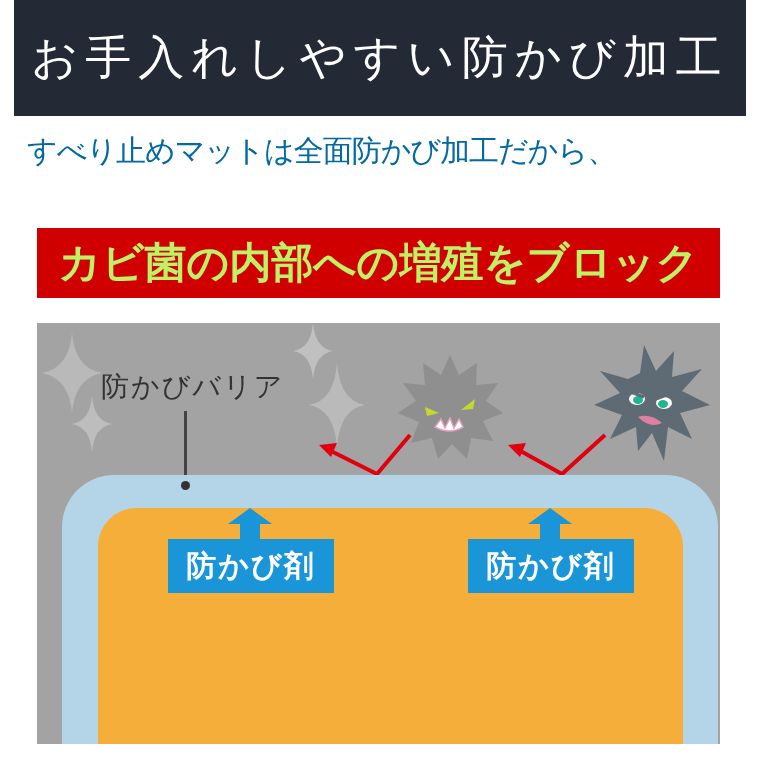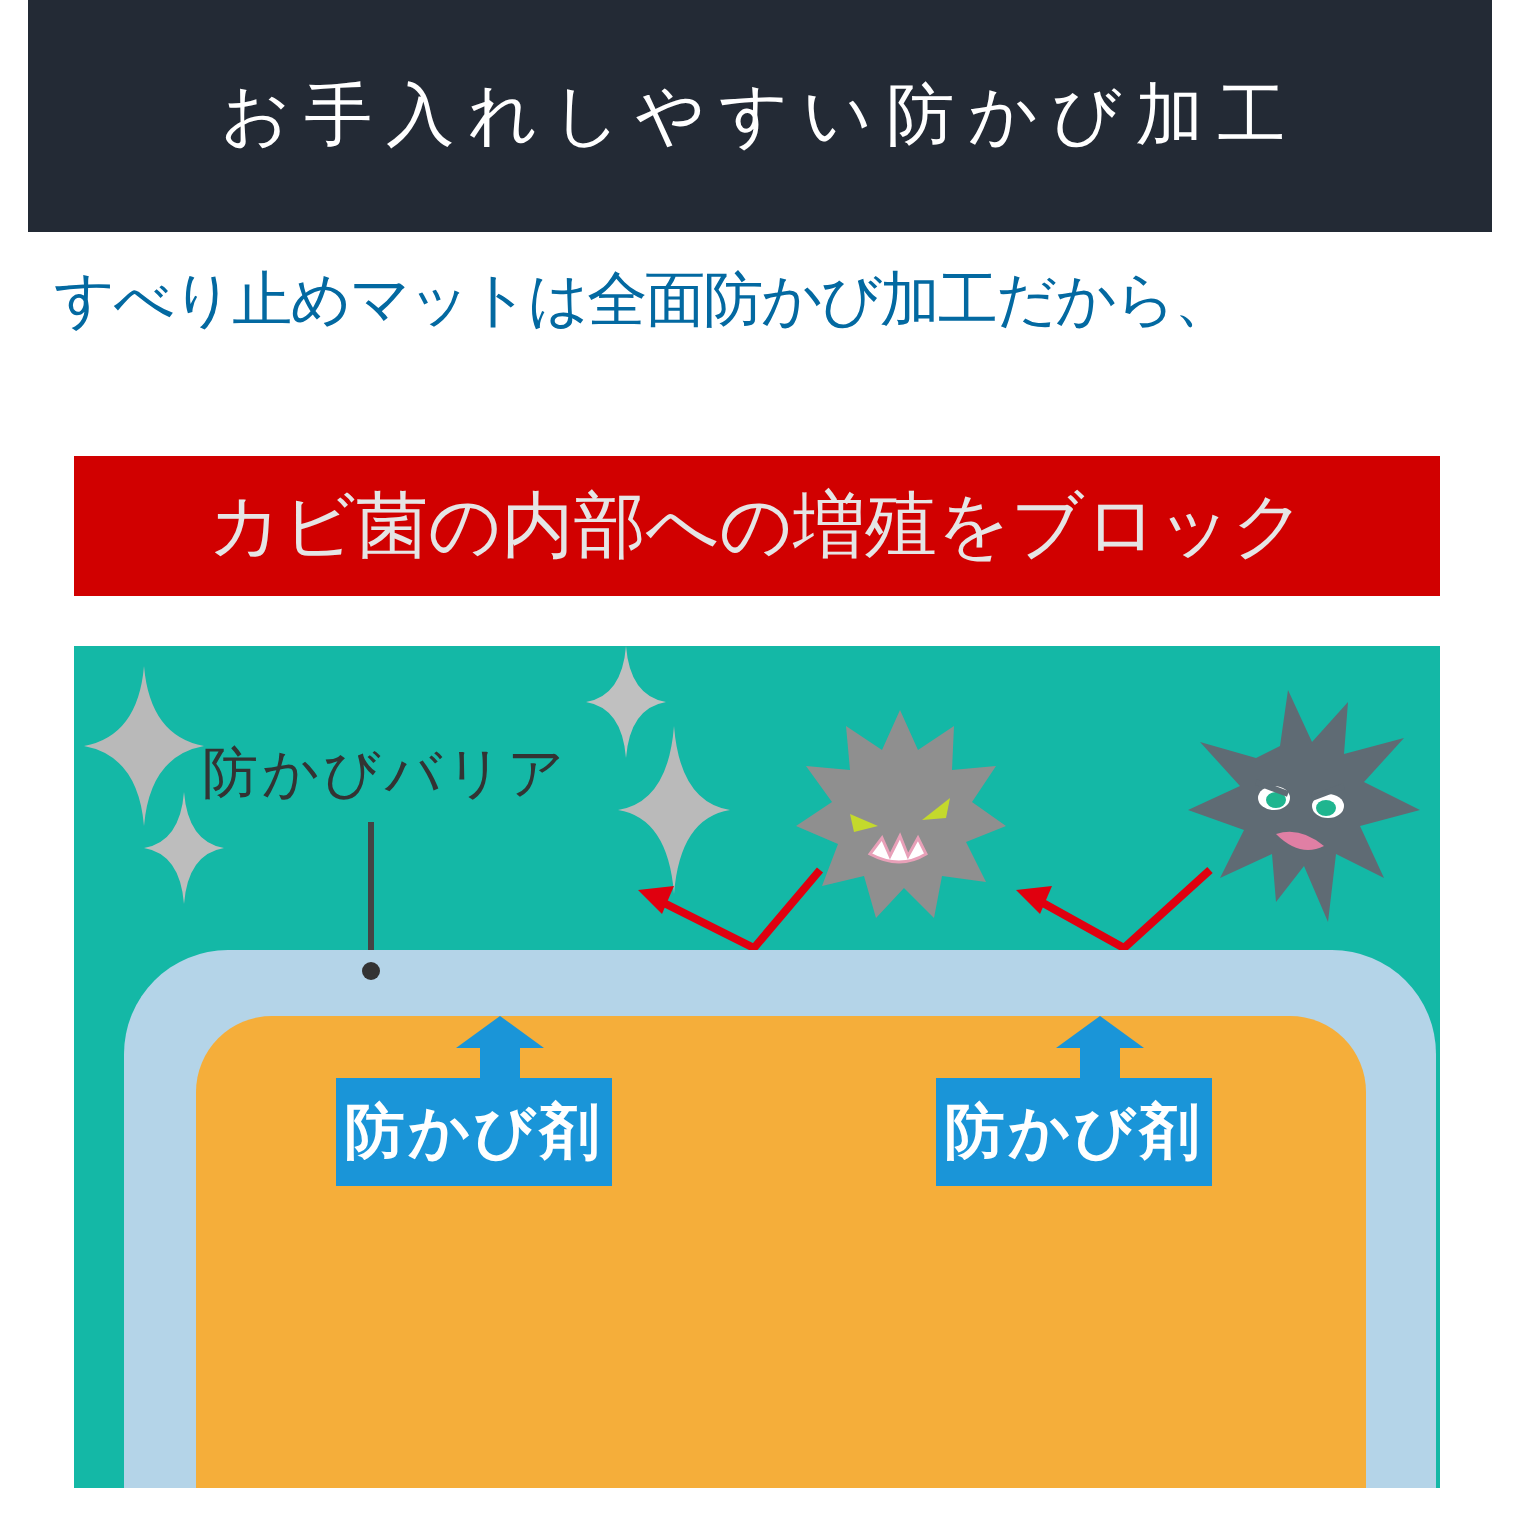--- a/index.html
+++ b/index.html
@@ -1,26 +1,26 @@
 <!DOCTYPE html>
 <html><head>
 <meta charset="utf-8">
 <style>
   html,body{margin:0;padding:0;background:#ffffff;}
   body{width:760px;height:760px;position:relative;overflow:hidden;font-family:"DejaVu Sans","Liberation Sans",sans-serif;}
   .header{position:absolute;left:14px;top:0;width:732px;height:116px;background:#232a35;display:flex;align-items:center;justify-content:center;}
-  .header-title{color:#ffffff;font-family:"DejaVu Serif","Liberation Serif",serif;font-size:34px;letter-spacing:7px;font-weight:normal;}
+  .header-title{color:#ffffff;font-family:"DejaVu Serif","Liberation Serif",serif;font-size:46px;letter-spacing:7px;font-weight:normal;}
   .subtitle{position:absolute;left:27px;top:133px;width:700px;font-size:30px;line-height:36px;color:#0369a1;letter-spacing:-1px;}
   .subtitle div{white-space:nowrap;}
   .banner{position:absolute;left:37px;top:228px;width:683px;height:70px;background:#d10000;display:flex;align-items:center;justify-content:center;}
-  .banner-text{color:#e5e5e5;font-size:36px;font-weight:normal;letter-spacing:0px;}
-  .panel{position:absolute;left:37px;top:323px;width:683px;height:421px;background:#14b8a6;overflow:hidden;}
+  .banner-text{color:#bef264;font-size:42px;font-weight:bold;letter-spacing:0px;}
+  .panel{position:absolute;left:37px;top:323px;width:683px;height:421px;background:#a3a3a3;overflow:hidden;}
   .barrier{position:absolute;left:25px;top:152px;width:656px;height:320px;background:#b4d4e8;border-radius:52px 52px 0 0;}
   .core{position:absolute;left:61px;top:185px;width:585px;height:260px;background:#f5ae3a;border-radius:38px 38px 0 0;}
-  .agent{position:absolute;top:216px;width:138px;height:54px;background:#1a95d8;display:flex;align-items:center;justify-content:center;}
+  .agent{position:absolute;top:216px;width:166px;height:54px;background:#1a95d8;display:flex;align-items:center;justify-content:center;}
   .agent-text{color:#ffffff;font-size:30px;font-weight:bold;letter-spacing:2px;}
   .agent-arrow{position:absolute;top:185px;width:60px;height:31px;}
   .barrier-label{position:absolute;left:64px;top:45px;font-size:28px;color:#333333;letter-spacing:2px;}
   .leader{position:absolute;left:147px;top:88px;width:3px;height:72px;background:#444;}
   .leader-dot{position:absolute;left:144px;top:158px;width:9px;height:9px;border-radius:50%;background:#333;}
   .sparkle{position:absolute;}
   .germ{position:absolute;}
   .red-arrow{position:absolute;}
 </style>
 </head>

